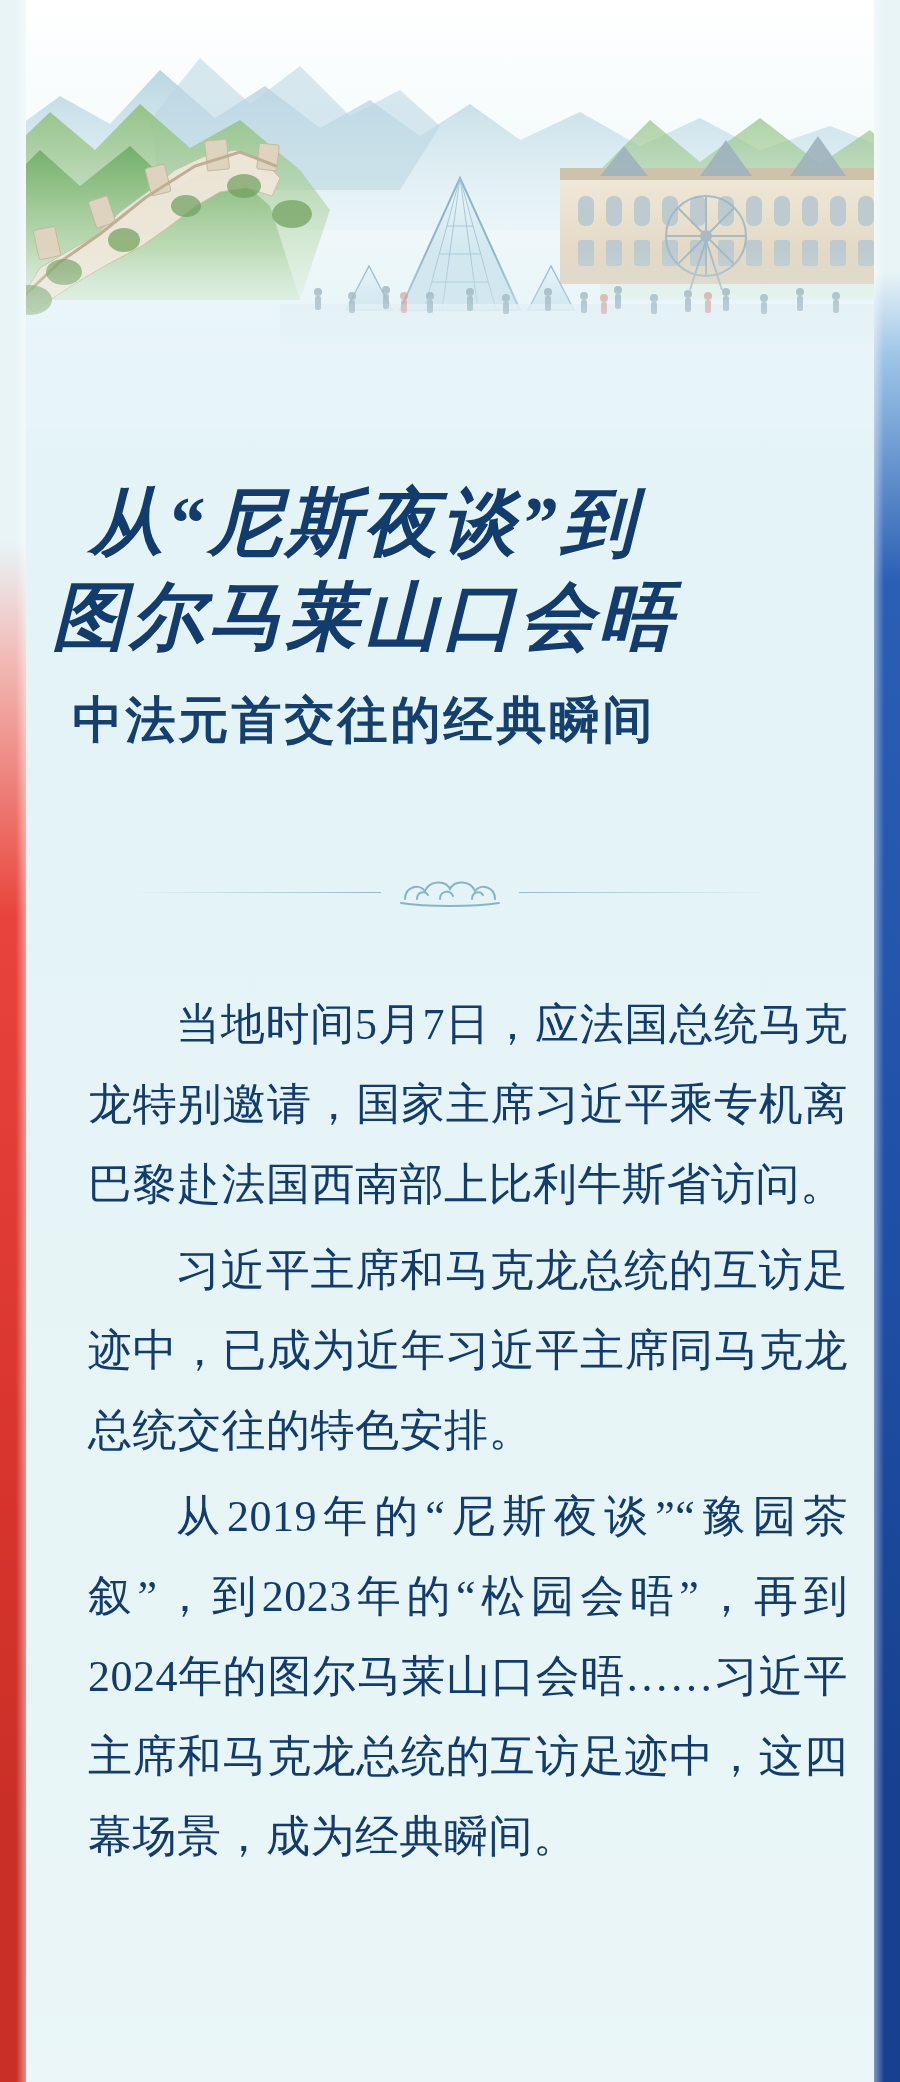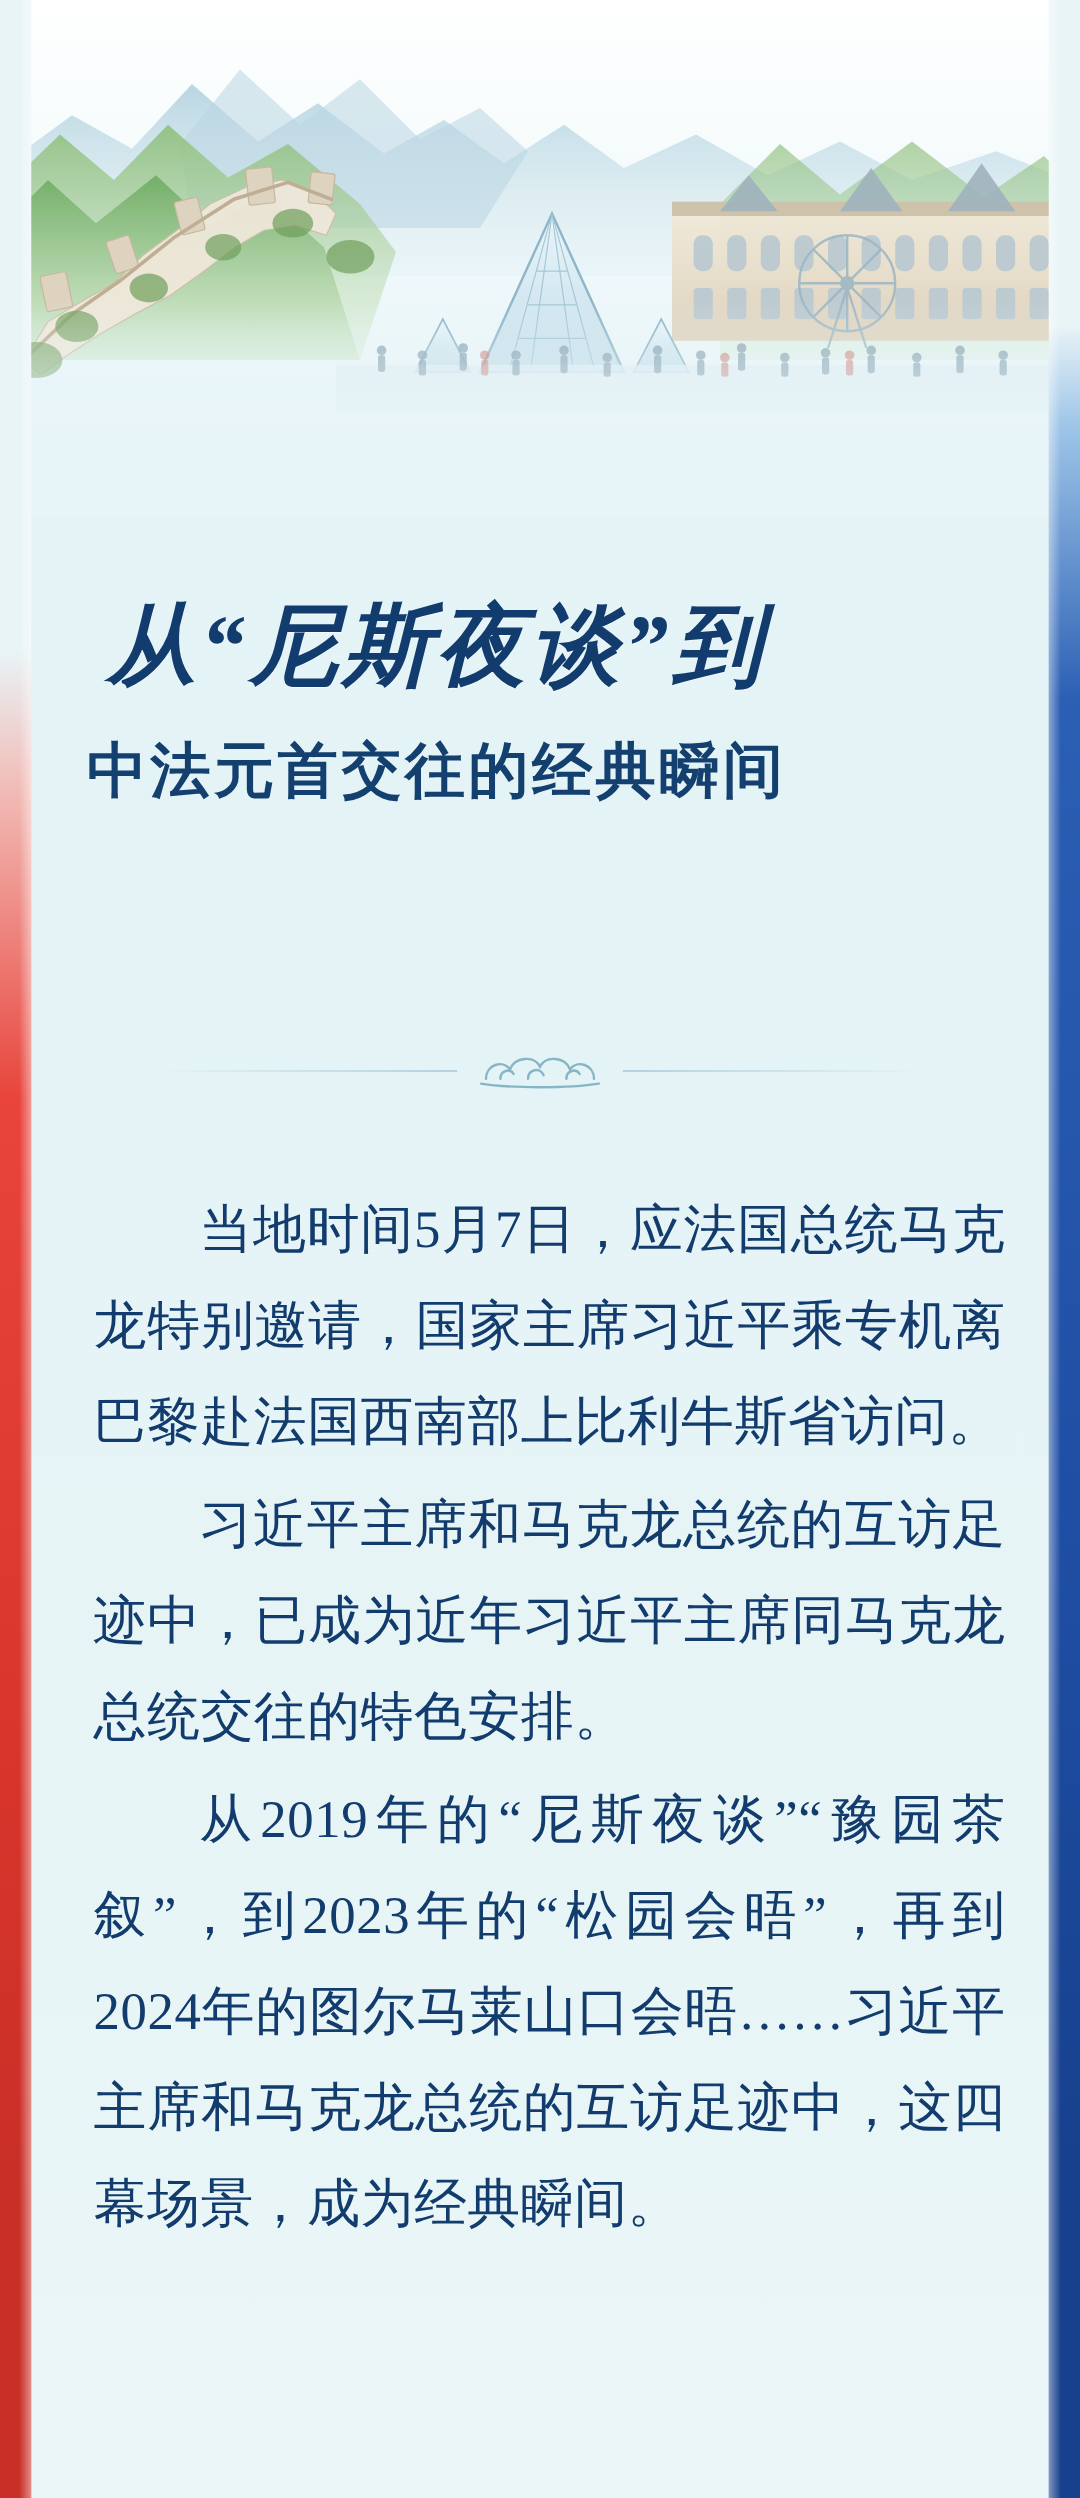--- a/index.html
+++ b/index.html
@@ -69,21 +69,21 @@
     width: 900px;
     height: 430px;
     overflow: hidden;
   }
   .hero svg { display: block; width: 900px; height: 430px; }
 
   
   .title-wrap {
     position: absolute;
     left: 0;
-    top: 492px;
+    top: 476px;
     width: 728px;
     text-align: center;
     z-index: 4;
   }
   .title-line {
     font-family: "Liberation Serif", "DejaVu Serif", serif;
     font-weight: 700;
     font-size: 74px;
     line-height: 94px;
     letter-spacing: 4px;
@@ -121,21 +121,21 @@
     background: linear-gradient(90deg, rgba(120,170,190,0) 0%, rgba(120,170,190,.75) 100%);
   }
   .divider .bar.right {
     background: linear-gradient(270deg, rgba(120,170,190,0) 0%, rgba(120,170,190,.75) 100%);
   }
   .divider .motif { margin: 0 14px; }
 
   
   .body-wrap {
     position: absolute;
-    left: 78px;
+    left: 88px;
     top: 985px;
     width: 760px;
     z-index: 4;
   }
   .para {
     font-family: "Liberation Serif", "DejaVu Serif", serif;
     font-size: 44px;
     line-height: 80px;
     color: #123c6e;
     text-align: justify;
@@ -316,20 +316,21 @@
         <circle cx="604" cy="298" r="4"></circle>
           <rect x="601" y="302" width="6" height="12" rx="2"></rect>
       </g>
 
       <rect x="0" y="250" width="900" height="180" fill="url(#fadeBottom)"></rect>
     </svg>
   </div>
 
   <div class="title-wrap">
     <div class="title-line">从“尼斯夜谈”到</div>
+    <div class="title-line">图尔马莱山口会晤</div>
     <div class="subtitle">中法元首交往的经典瞬间</div>
   </div>
 
   <div class="divider">
     <div class="bar"></div>
     <div class="motif">
       <svg width="110" height="42" viewBox="0 0 110 42" aria-hidden="true">
         <g fill="none" stroke="#86b6c6" stroke-width="2" stroke-linecap="round">
           <path d="M10 30 C10 18, 24 14, 30 22 C34 12, 50 10, 55 20 C60 10, 76 12, 80 22 C86 14, 100 18, 100 30"></path>
           <path d="M22 30 C22 23, 30 21, 33 26"></path>

